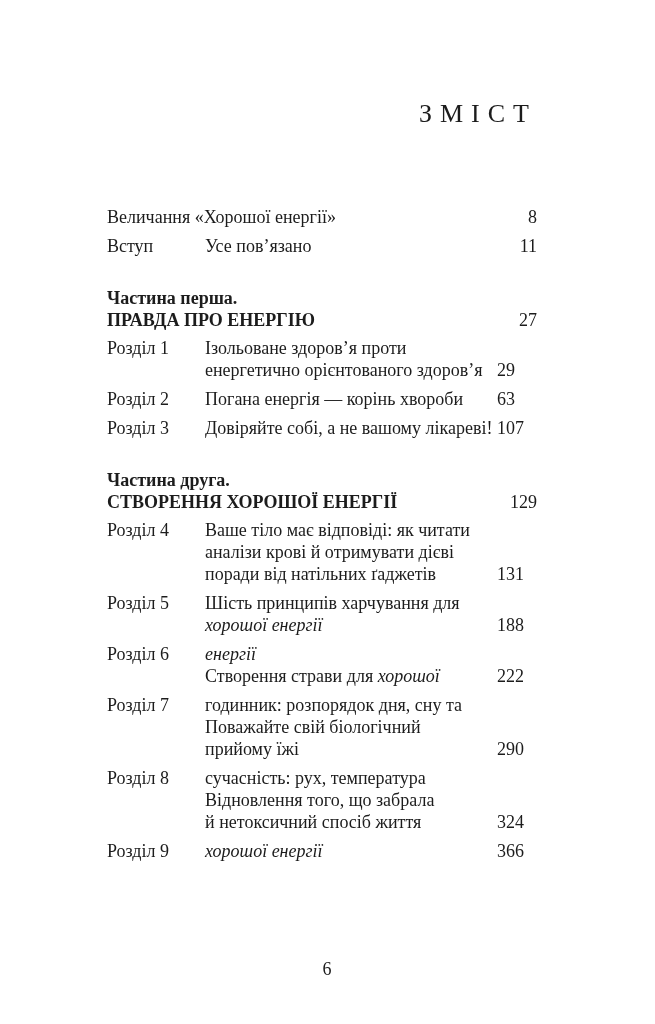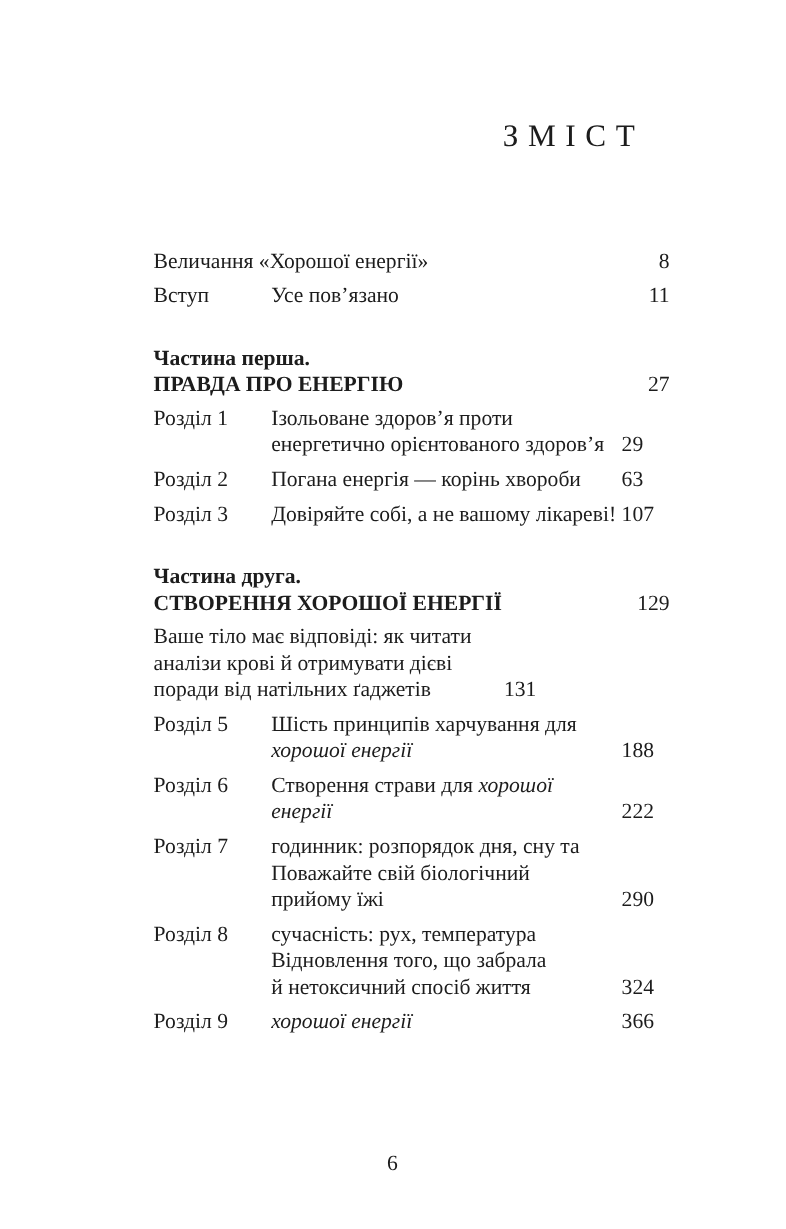--- a/index.html
+++ b/index.html
@@ -20,21 +20,21 @@
     width: 430px;
     padding-left: 28px;
     box-sizing: border-box;
     text-align: right;
     font-size: 26px;
     line-height: 33px;
     font-weight: normal;
     letter-spacing: 8px;
     margin: 0 0 76px 0;
   }
-  .toc { width: 430px; margin-left: 21px; }
+  .toc { width: 430px; }
   .row { display: flex; margin-bottom: 7px; }
   .label {
     width: 98px; flex: none;
     font-size: 18px; line-height: 22px;
   }
   .titlecol {
     width: 292px; flex: none;
     font-size: 18px; line-height: 22px;
   }
   .titlecol.wide { width: 390px; }
@@ -123,42 +123,43 @@
     </div>
 
     <div class="part">
       <div class="part-line1">Частина друга.</div>
       <div class="row head-row">
         <div class="part-line2">СТВОРЕННЯ ХОРОШОЇ ЕНЕРГІЇ</div>
         <div class="pagecol">129</div>
       </div>
 
       <div class="row">
+        <div class="label">Розділ 4</div>
         <div class="titlecol">
           <div class="line"><span>Ваше тіло має відповіді: як читати</span></div>
           <div class="line"><span>аналізи крові й отримувати дієві</span></div>
           <div class="line"><span>поради від натільних ґаджетів</span></div>
         </div>
         <div class="pagecol">131</div>
       </div>
 
       <div class="row">
         <div class="label">Розділ 5</div>
         <div class="titlecol">
           <div class="line"><span>Шість принципів харчування для</span></div>
           <div class="line"><span class="it">хорошої енергії</span></div>
         </div>
         <div class="pagecol">188</div>
       </div>
 
       <div class="row">
         <div class="label">Розділ 6</div>
         <div class="titlecol">
+          <div class="line"><span class="it">енергії</span></div>
           <div class="line"><span>Створення страви для </span><span class="it">хорошої</span></div>
-          <div class="line"><span class="it">енергії</span></div>
         </div>
         <div class="pagecol">222</div>
       </div>
 
       <div class="row">
         <div class="label">Розділ 7</div>
         <div class="titlecol">
           <div class="line"><span>годинник: розпорядок дня, сну та</span></div>
           <div class="line"><span>Поважайте свій біологічний</span></div>
           <div class="line"><span>прийому їжі</span></div>

